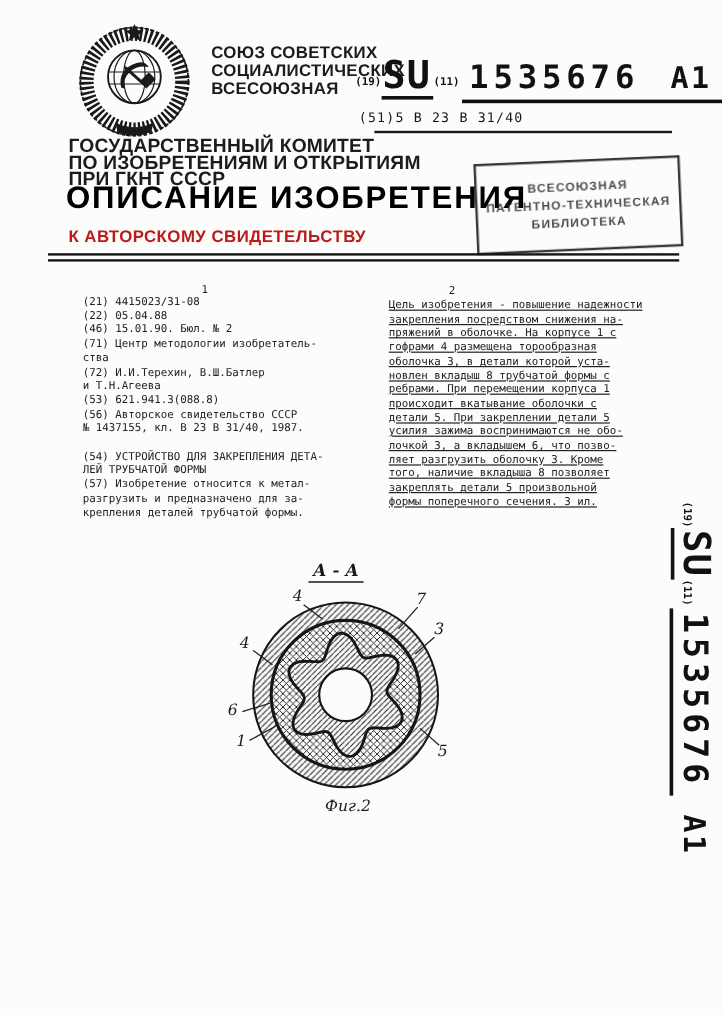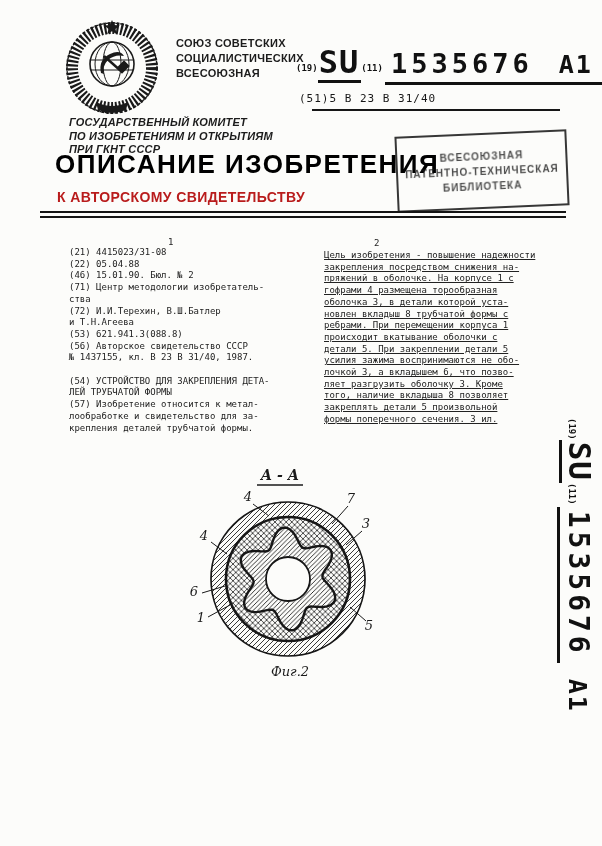--- a/index.html
+++ b/index.html
@@ -5,22 +5,22 @@
   html,body{margin:0;padding:0;background:#e8e8e4;}
   .page{
     position:relative;width:602px;height:846px;margin:0 auto;
     background:#fcfcfa;color:#1c1c1c;overflow:hidden;
     font-family:"DejaVu Sans Mono", monospace;
   }
   .abs{position:absolute;}
   .sans{font-family:"Liberation Sans", sans-serif;}
 
   
-  .union{left:176px;top:36px;font-size:11px;font-weight:bold;line-height:15px;letter-spacing:.3px;}
-  .committee{left:69px;top:116px;font-size:11px;font-weight:bold;line-height:13.5px;letter-spacing:.2px;font-style:italic;}
+  .union{left:176px;top:36px;font-size:14px;font-weight:bold;line-height:15px;letter-spacing:.3px;}
+  .committee{left:57px;top:116px;font-size:16px;font-weight:bold;line-height:13.5px;letter-spacing:.2px;}
   .doc-title{left:55px;top:149px;font-size:26px;font-weight:bold;letter-spacing:1.5px;color:#000000;}
   .doc-subtitle{left:57px;top:189px;font-size:14px;font-weight:bold;letter-spacing:.4px;color:#b91c1c;}
 
   .su-row{left:296px;top:44px;display:flex;align-items:baseline;color:#111;}
   .code-small{font-size:9px;font-weight:bold;transform:translateY(-2px);}
   .su-country{font-size:32px;font-weight:bold;letter-spacing:1px;border-bottom:3px solid #111;padding:0 2px 0 1px;line-height:36px;}
   .su-numwrap{border-bottom:3px solid #111;display:flex;align-items:baseline;padding:0 10px 1px 6px;margin-left:2px;}
   .su-number{font-size:27px;font-weight:bold;letter-spacing:4px;line-height:34px;}
   .su-kind{font-size:25px;font-weight:bold;margin-left:26px;letter-spacing:2px;}
   .cls-line{left:299px;top:92px;font-size:11px;letter-spacing:1px;color:#161616;}
@@ -128,21 +128,21 @@
     <div class="tline">ства</div>
     <div class="tline">(72) И.И.Терехин, В.Ш.Батлер</div>
     <div class="tline">и Т.Н.Агеева</div>
     <div class="tline">(53) 621.941.3(088.8)</div>
     <div class="tline">(56) Авторское свидетельство СССР</div>
     <div class="tline">№ 1437155, кл. В 23 В 31/40, 1987.</div>
     <div class="tline"></div>
     <div class="tline">(54) УСТРОЙСТВО ДЛЯ ЗАКРЕПЛЕНИЯ ДЕТА-</div>
     <div class="tline">ЛЕЙ ТРУБЧАТОЙ ФОРМЫ</div>
     <div class="tline">(57) Изобретение относится к метал-</div>
-    <div class="tline">лообработке и свидетельство для за-</div>
+    <div class="tline">разгрузить и предназначено для за-</div>
     <div class="tline">крепления деталей трубчатой формы.</div>
   </div>
 
   <div class="abs col col-right">
     <div class="tline">Цель изобретения - повышение надежности</div>
     <div class="tline">закрепления посредством снижения на-</div>
     <div class="tline">пряжений в оболочке. На корпусе 1 с</div>
     <div class="tline">гофрами 4 размещена торообразная</div>
     <div class="tline">оболочка 3, в детали которой уста-</div>
     <div class="tline">новлен вкладыш 8 трубчатой формы с</div>

